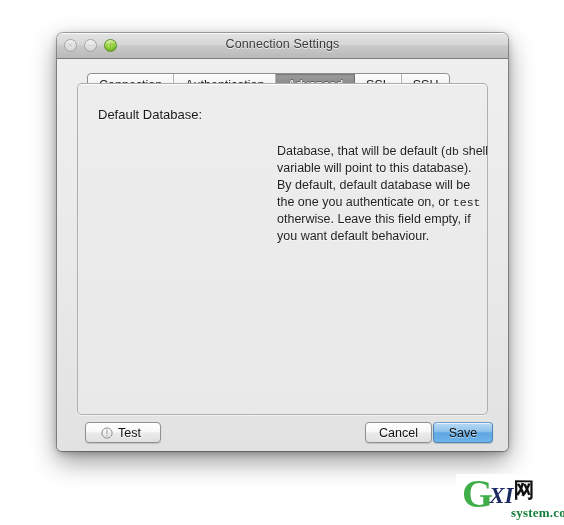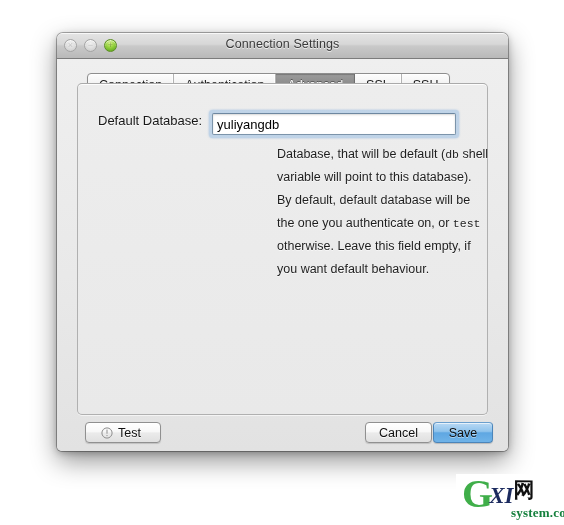--- a/index.html
+++ b/index.html
@@ -148,21 +148,21 @@
     border-top-color: #aaaaaa;
     border-radius: 5px;
     background: linear-gradient(to bottom, #ededed 0%, #e9e9e9 100%);
     box-shadow: inset 0 1px 0 rgba(255,255,255,0.85), 0 1px 0 rgba(255,255,255,0.6);
   }
 
   
   #form-row {
     position: absolute;
     left: 20px;
-    top: 26px;
+    top: 20px;
     display: flex;
     align-items: flex-start;
   }
   #db-label {
     font-size: 13px;
     color: #181818;
     line-height: 21px;
     text-shadow: 0 1px 0 rgba(255,255,255,0.7);
     white-space: nowrap;
     padding-right: 7px;
@@ -191,21 +191,21 @@
     box-shadow: inset 0 1px 2px rgba(0,0,0,0.16);
   }
 
   
   #desc {
     position: absolute;
     left: 199px;
     top: 59px;
     width: 212px;
     font-size: 12.5px;
-    line-height: 23px;
+    line-height: 17px;
     color: #1e1e1e;
     text-shadow: 0 1px 0 rgba(255,255,255,0.65);
   }
   #desc code {
     font-family: "Liberation Mono", "DejaVu Sans Mono", monospace;
     font-size: 11.5px;
     color: #1e1e1e;
   }
 
   
@@ -353,23 +353,20 @@
         </div>
         <div class="tab">
           <span>SSH</span>
         </div>
       </div>
 
       <div id="panel">
 
         <div id="form-row">
           <div id="db-label">Default Database:</div>
-          <div class="field-wrap">
-            <input id="db-input" type="text" value="yuliyangdb" style="">
-          </div>
         </div>
 
         <div id="desc">
           <span>Database, that will be default (</span><code>db</code><span> shell variable will point to this database). By default, default database will be the one you authenticate on, or </span><code>test</code><span> otherwise. Leave this field empty, if you want default behaviour.</span>
         </div>
 
       </div>
 
       <div id="footer">
 

